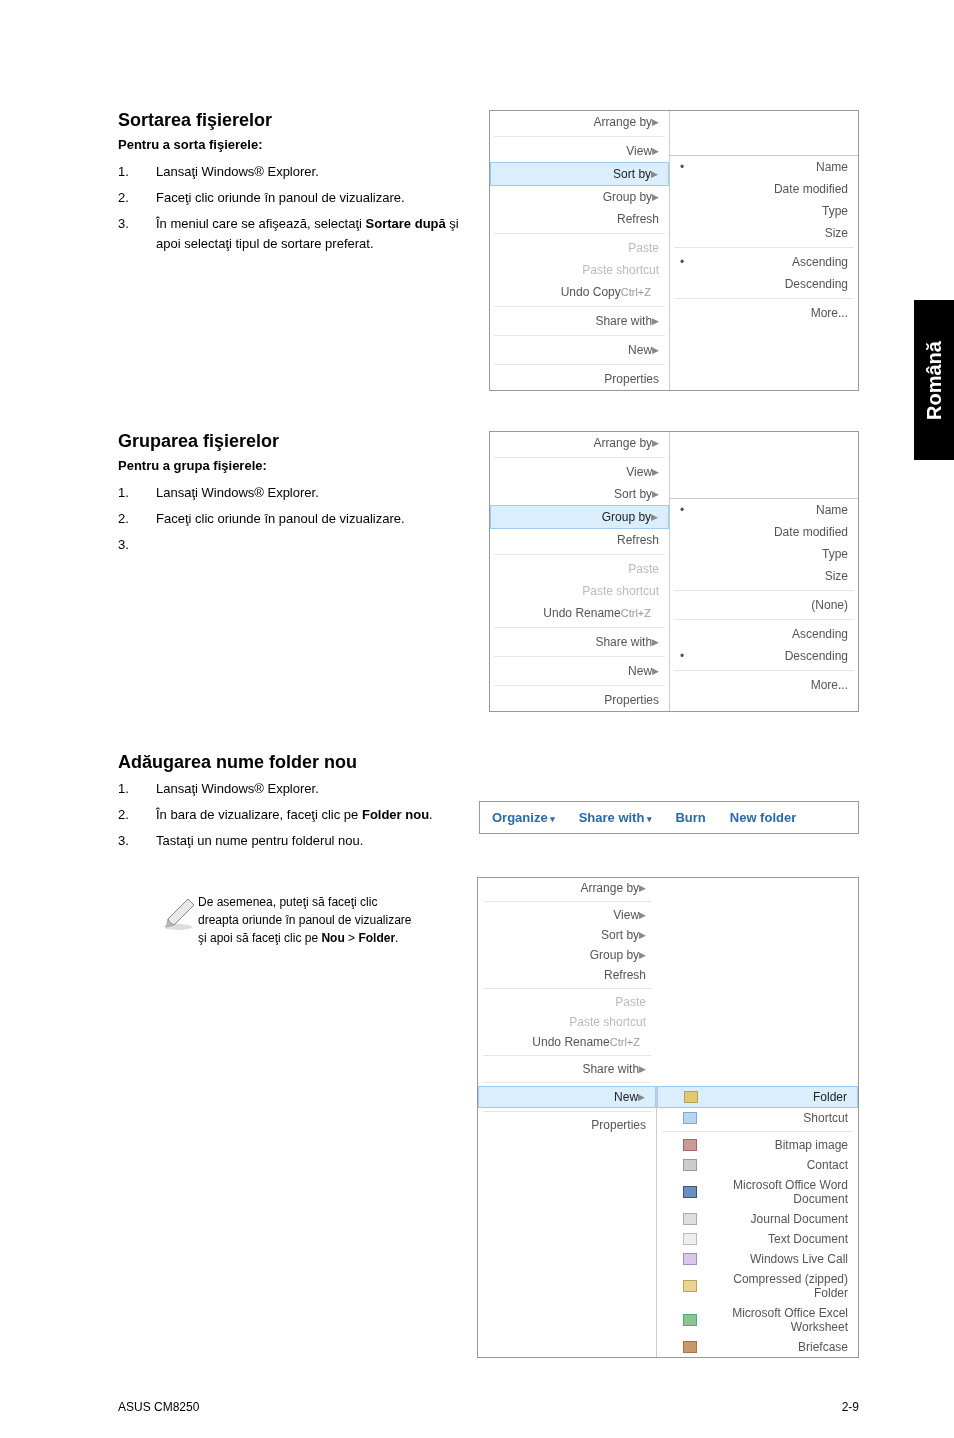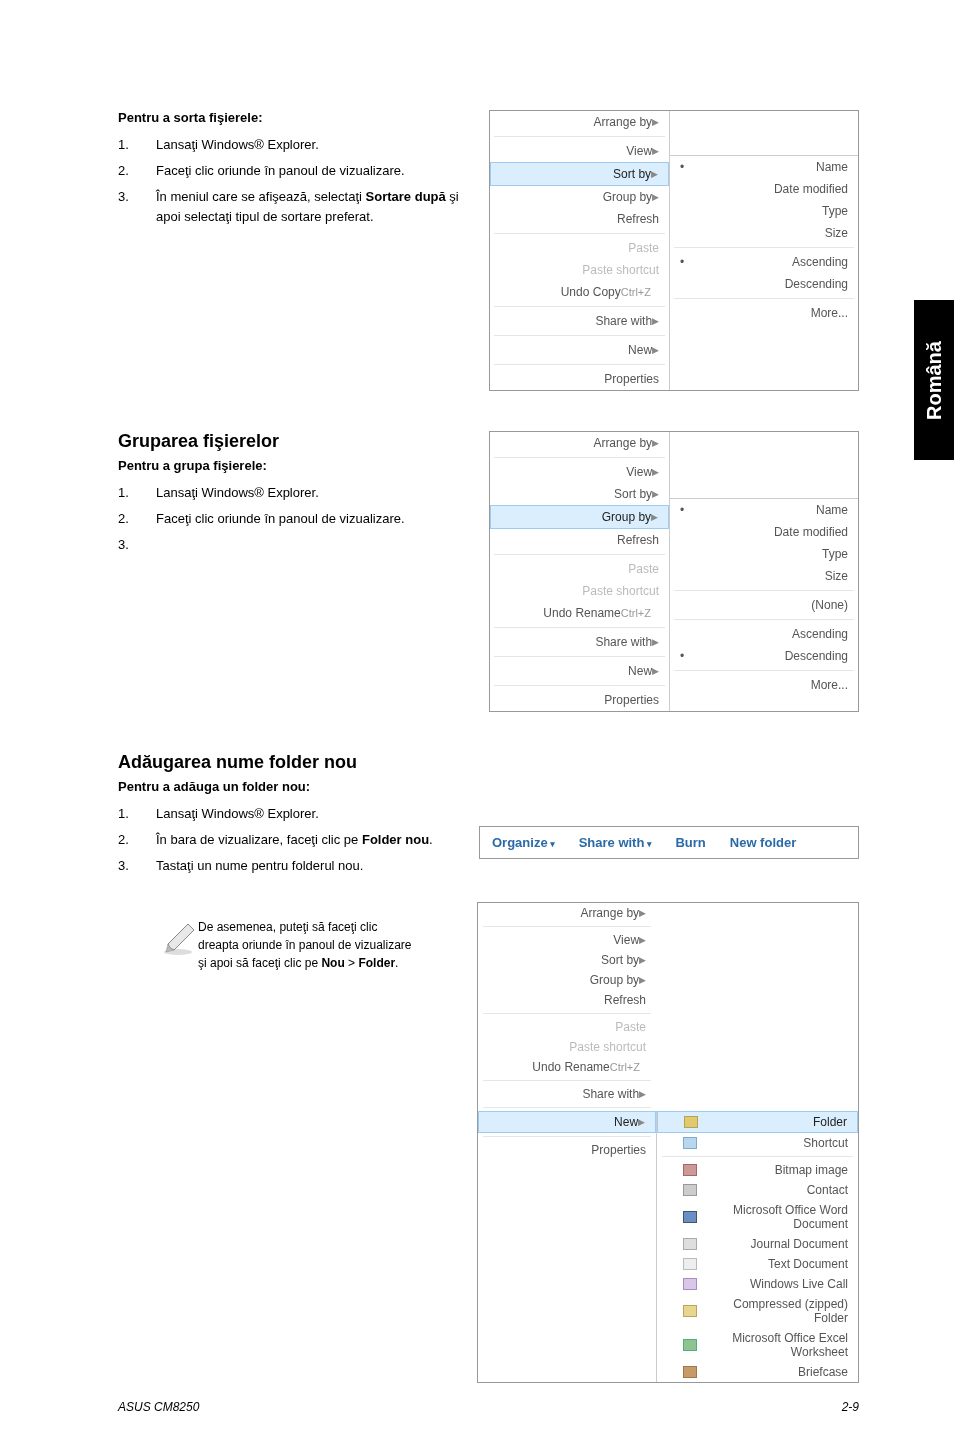--- a/index.html
+++ b/index.html
@@ -105,34 +105,34 @@
   .swatch.brf { background:#c89a6a; border-color:#a17648; }
 
   .footer {
     position: absolute;
     bottom: 24px;
     left: 118px;
     right: 95px;
     display: flex;
     justify-content: space-between;
     font-size: 12px;
-    font-style: italic;
   }
 </style>
 </head>
 <body>
 
 <div class="page">
 
   <div class="side-tab">
     <span>Română</span>
   </div>
 
   <div class="section two-col">
     <div class="left">
+      <h2>Sortarea fişierelor</h2>
       <div class="sub">Pentru a sorta fişierele:</div>
       <ol>
         <li>
             <span class="num">1.</span>
             <span class="txt">Lansaţi Windows® Explorer.</span>
           </li>
         <li>
             <span class="num">2.</span>
             <span class="txt">Faceţi clic oriunde în panoul de vizualizare.</span>
           </li>
@@ -319,21 +319,20 @@
                 <span class="label">More...</span>
               </div>
           </div>
         </div>
       </div>
     </div>
   </div>
 
   <div class="section">
     <h2>Adăugarea nume folder nou</h2>
-    <div class="sub">Pentru a adăuga un folder nou:</div>
     <div class="two-col">
       <div class="left">
         <ol>
           <li>
               <span class="num">1.</span>
               <span class="txt">Lansaţi Windows® Explorer.</span>
             </li>
           <li>
               <span class="num">2.</span>
               <span class="txt"><span>În bara de vizualizare, faceţi clic pe </span><span class="b">Folder nou</span><span>.</span></span>

